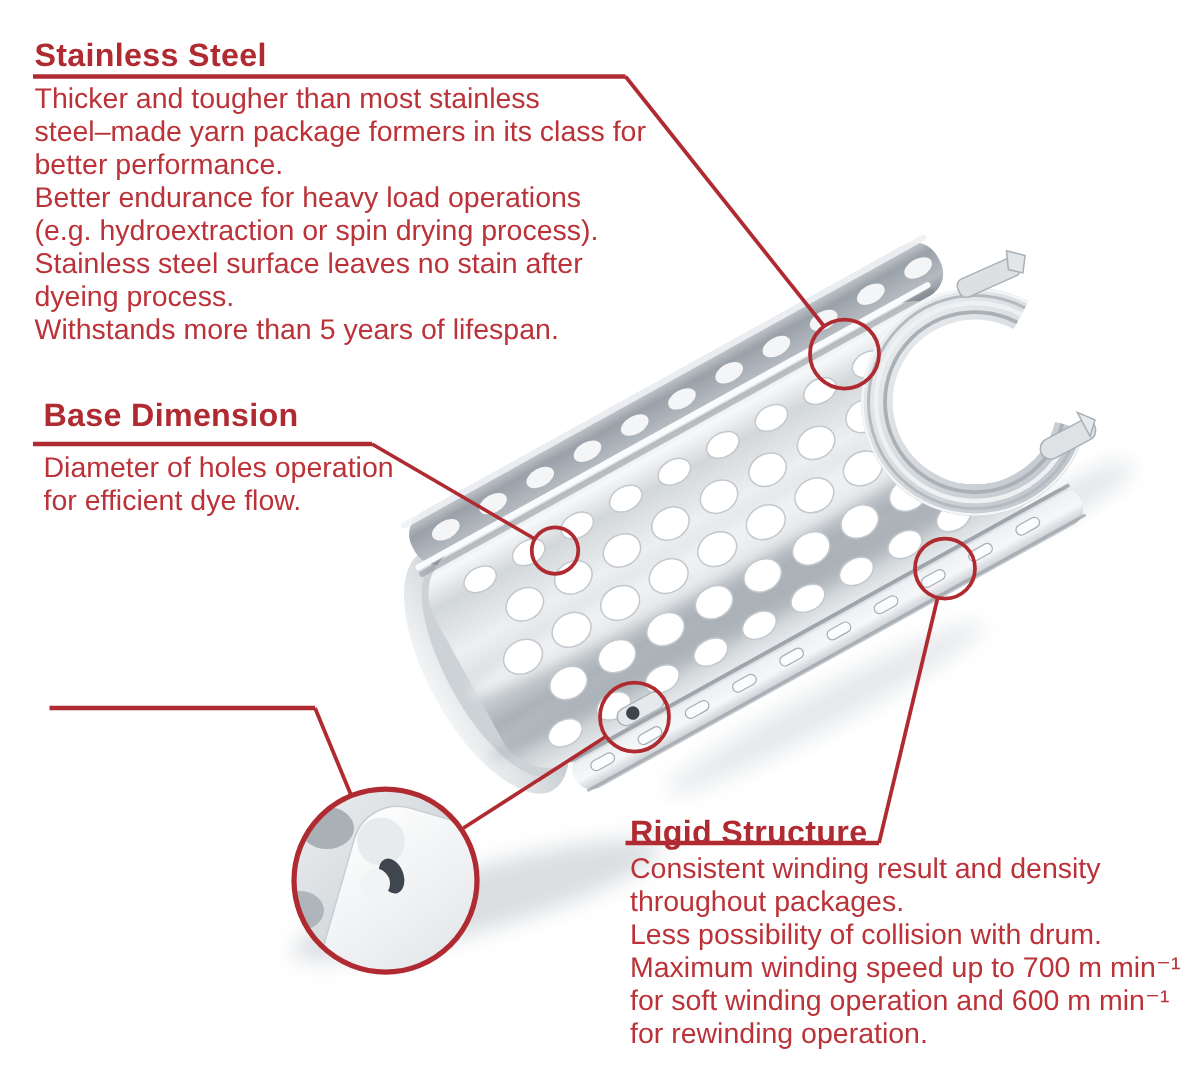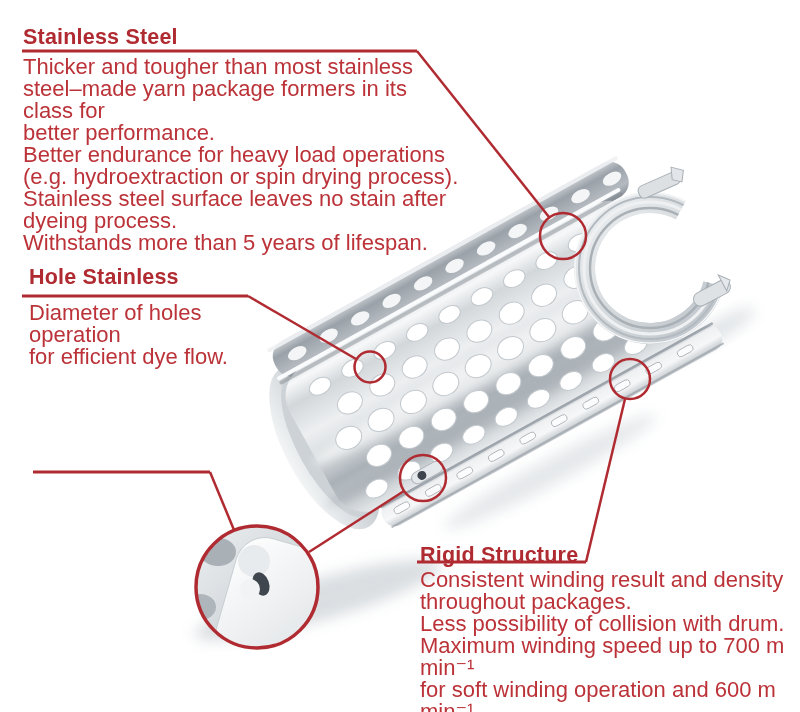--- a/index.html
+++ b/index.html
@@ -7,21 +7,21 @@
   .stage {
     position:relative; width:800px; height:712px; background:#ffffff;
     overflow:hidden; font-family:"Liberation Sans","DejaVu Sans",sans-serif;
   }
   svg.art { position:absolute; left:0; top:0; }
   .c-title {
     position:absolute; margin:0; font-size:21.5px; font-weight:700;
     color:var(--accent); letter-spacing:.2px; white-space:nowrap;
   }
   .c-body {
-    position:absolute; margin:0; font-size:22px; line-height:22px;
+    position:absolute; margin:0; font-size:19px; line-height:22px;
     color:var(--body-red); white-space:pre-line;
   }
   .redline { stroke:var(--accent); fill:none; }
 </style>
 </head>
 <body>
 
 <div class="stage">
 
   <svg class="art" width="800" height="712" viewBox="0 0 800 712">
@@ -253,21 +253,21 @@
   <h2 class="c-title" style="left:23px; top:25px;">Stainless Steel</h2>
   <p class="c-body" style="left:23px; top:56px; width:440px;">Thicker and tougher than most stainless
 steel–made yarn package formers in its class for
 better performance.
 Better endurance for heavy load operations
 (e.g. hydroextraction or spin drying process).
 Stainless steel surface leaves no stain after
 dyeing process.
 Withstands more than 5 years of lifespan.</p>
 
-  <h2 class="c-title" style="left:29px; top:265px;">Hole Stainless</h2>
+  <h2 class="c-title" style="left:29px; top:265px;">Base Dimension</h2>
   <p class="c-body" style="left:29px; top:302px; width:270px;">Diameter of holes operation
 for efficient dye flow.</p>
 
 
   <h2 class="c-title" style="left:420px; top:543px;text-align:center;">Rigid Structure</h2>
   <p class="c-body" style="left:420px; top:569px; width:375px;">Consistent winding result and density
 throughout packages.
 Less possibility of collision with drum.
 Maximum winding speed up to 700 m min⁻¹
 for soft winding operation and 600 m min⁻¹

